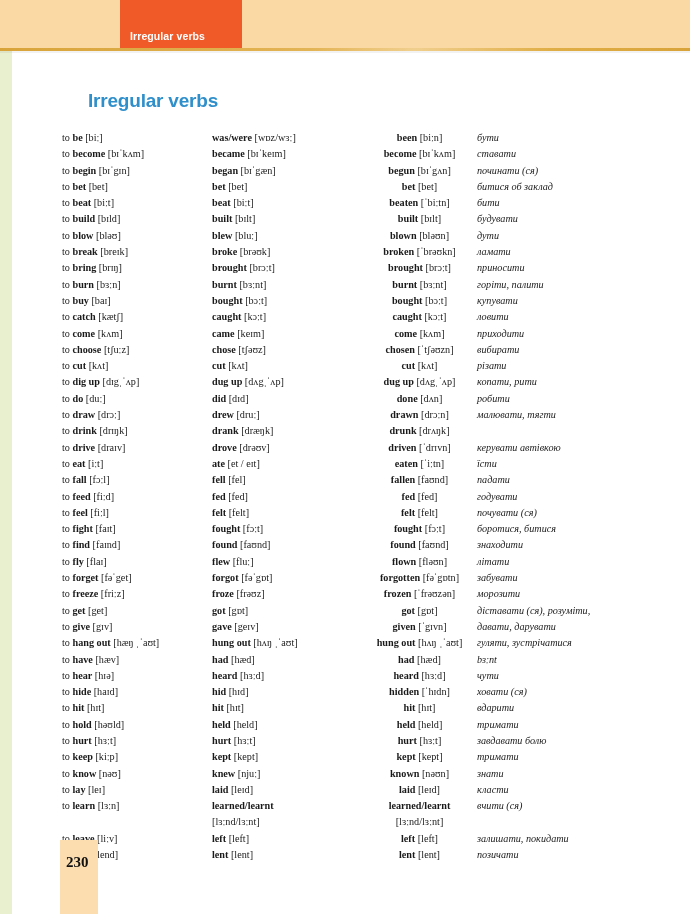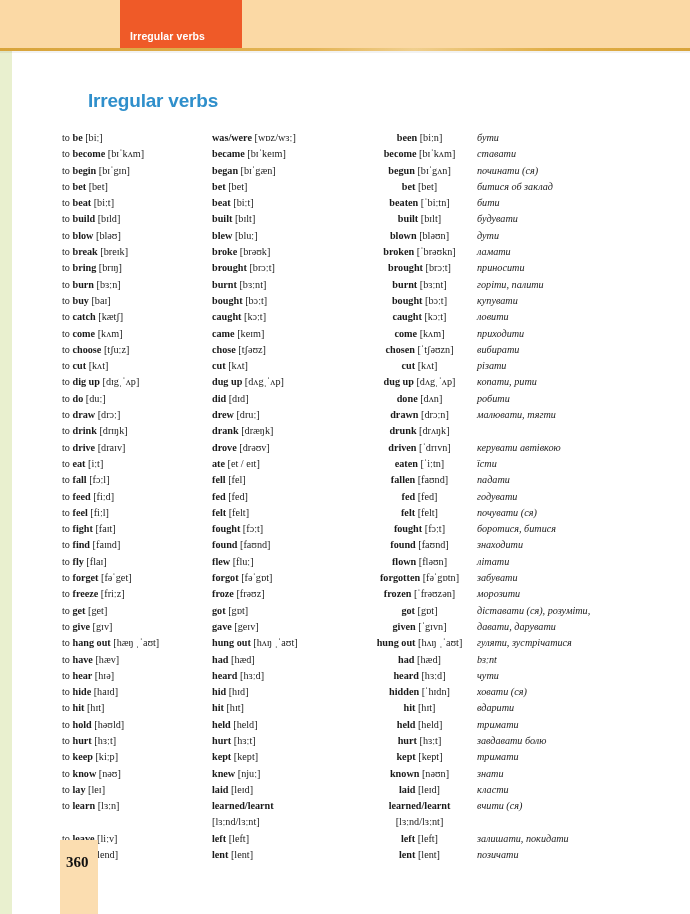--- a/index.html
+++ b/index.html
@@ -406,14 +406,14 @@
     </div>
     <div class="verb-row">
       <div class="col col-inf"><span>to </span><span class="w">lend</span><span class="ipa"> [lend]</span></div>
       <div class="col col-past"><span class="w">lent</span><span class="ipa"> [lent]</span></div>
       <div class="col col-pp"><span class="w">lent</span><span class="ipa"> [lent]</span></div>
       <div class="col col-tr">позичати</div>
     </div>
   </div>
 
 <div class="page-num-box">
-  <span class="page-num">360</span>
+  <span class="page-num">230</span>
 </div>
 
 </body></html>

